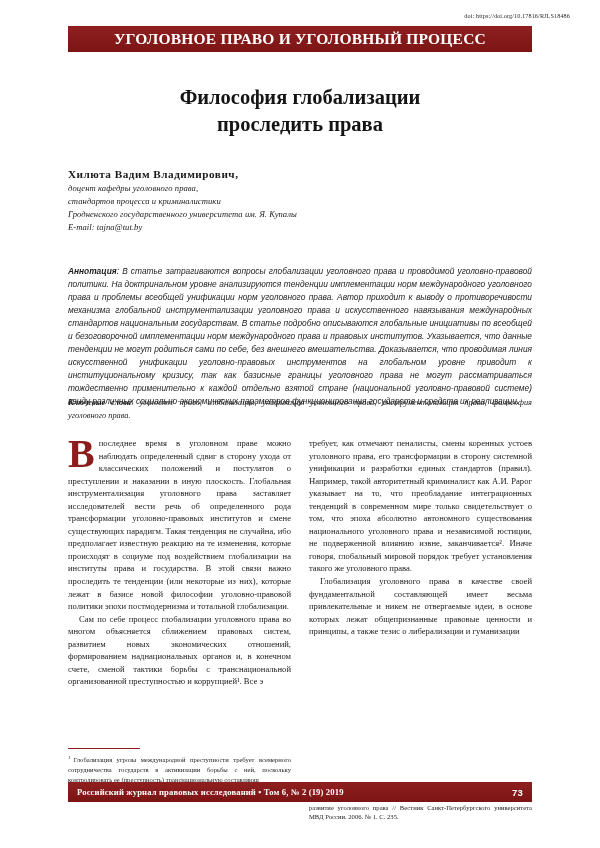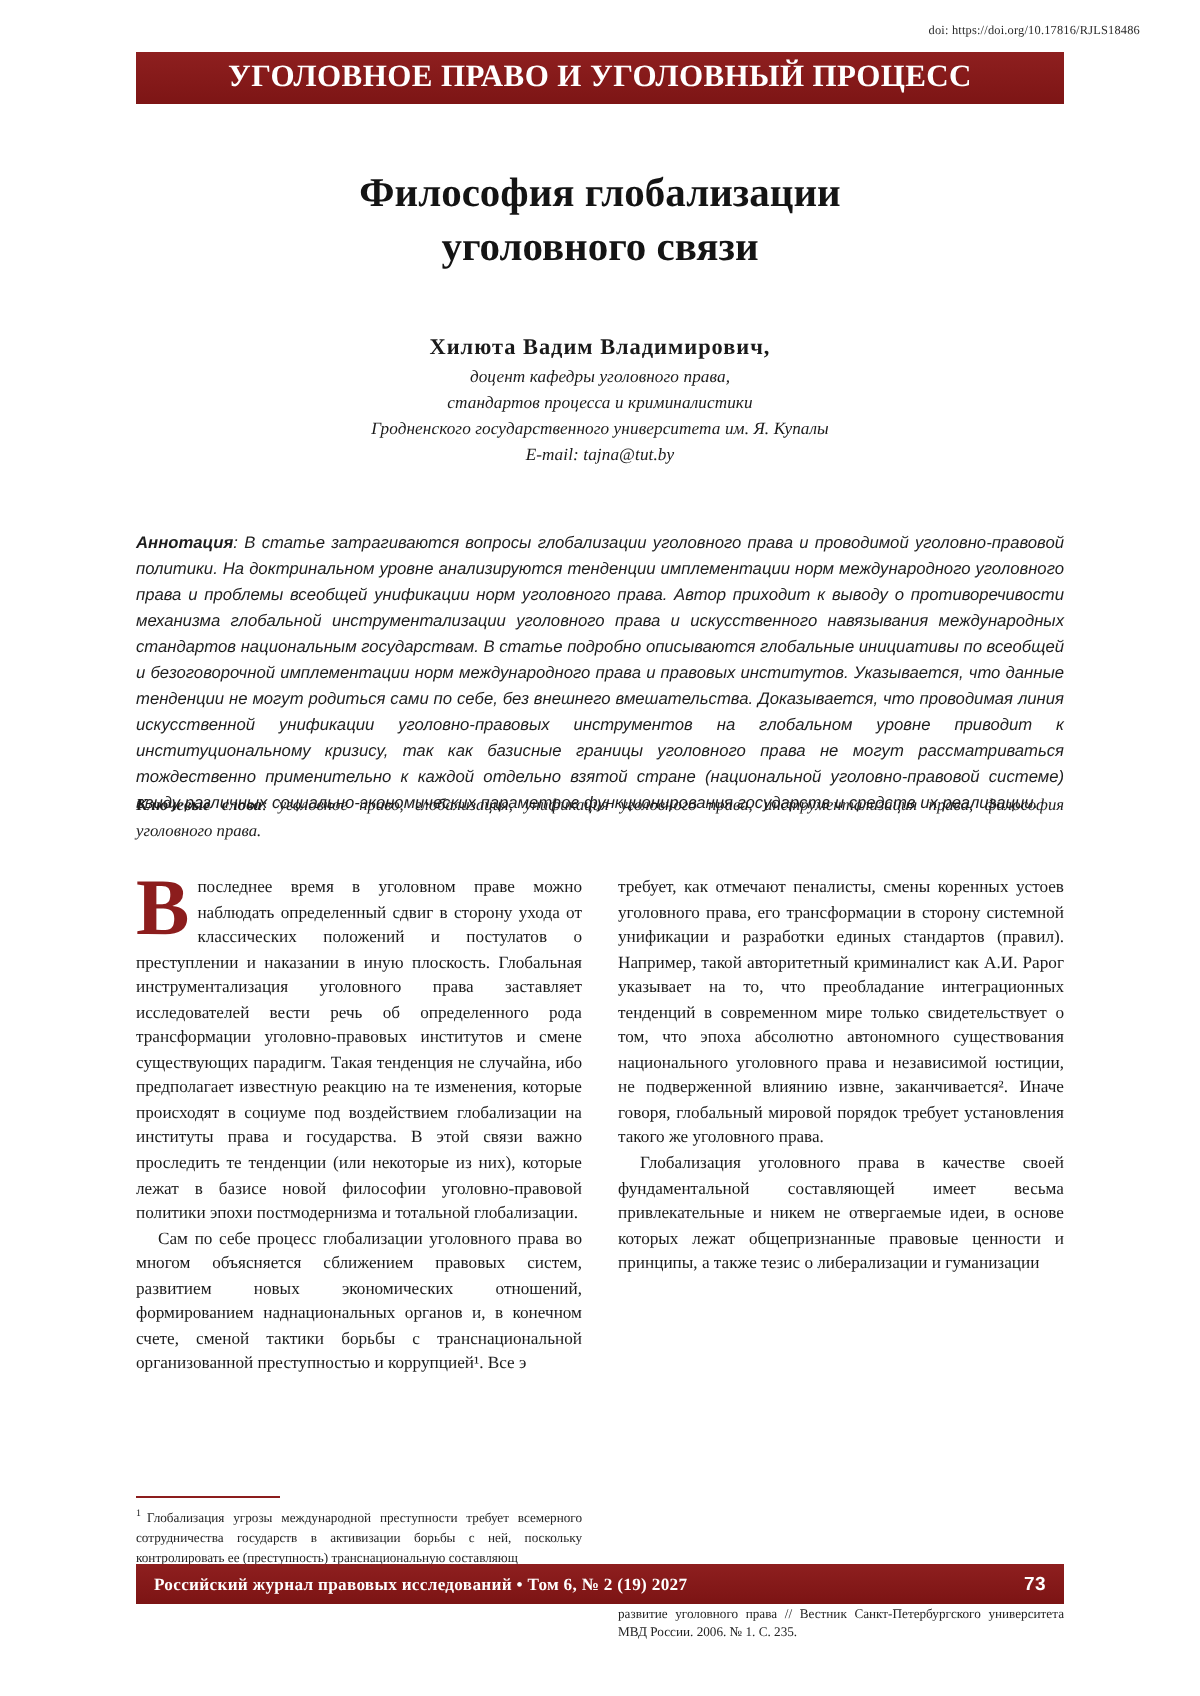--- a/index.html
+++ b/index.html
@@ -66,21 +66,21 @@
     color: #141414;
   }
   .article-title .tl { display: block; }
 
   
   .author-block {
     position: absolute;
     top: 166px;
     left: 68px;
     right: 68px;
-    text-align: center;
+    text-align: left;
     font-family: "Liberation Serif", serif;
     color: #1a1a1a;
   }
   .author-name {
     font-weight: bold;
     font-size: 11.2px;
     letter-spacing: 0.5px;
     line-height: 1.45;
   }
   .author-line {
@@ -219,21 +219,21 @@
 <div class="page">
 
   <div class="doi-line">doi: https://doi.org/10.17816/RJLS18486</div>
 
   <div class="section-banner">
     <span class="section-banner-text">УГОЛОВНОЕ ПРАВО И УГОЛОВНЫЙ ПРОЦЕСС</span>
   </div>
 
   <div class="article-title">
     <span class="tl">Философия глобализации</span>
-    <span class="tl">уголовного связи</span>
+    <span class="tl">проследить права</span>
   </div>
 
   <div class="author-block">
     <div class="author-name">Хилюта Вадим Владимирович,</div>
     <div class="author-line">доцент кафедры уголовного права,</div>
     <div class="author-line">стандартов процесса и криминалистики</div>
     <div class="author-line">Гродненского государственного университета им. Я. Купалы</div>
     <div class="author-line">E-mail: tajna@tut.by</div>
   </div>
 
@@ -264,17 +264,17 @@
       <div class="footnote-rule"></div>
       <div class="footnotes">
         <p>на уровне отдельных государств практически невозможно. См.: Спиридонов А.П., Третьяков И.Л., Биктасов О.К. Влияние процессов глобализации на развитие уголовного права // Вестник Санкт-Петербургского университета МВД России. 2006. № 1. С. 235.</p>
         <p><span class="fn-marker">2</span><span>См.: Рарог А.И. Сближение уголовно-правовых систем в эпоху глобализации // Криминологический журнал Байкальского государственного университета экономики и права. 2015. Т. 9. № 3. С. 586.</span></p>
       </div>
     </div>
 
   </div>
 
   <div class="footer-bar">
-    <span class="footer-title">Российский журнал правовых исследований • Том 6, № 2 (19) 2027</span>
+    <span class="footer-title">Российский журнал правовых исследований • Том 6, № 2 (19) 2019</span>
     <span class="footer-page">73</span>
   </div>
 
 </div>
 
 </body></html>

